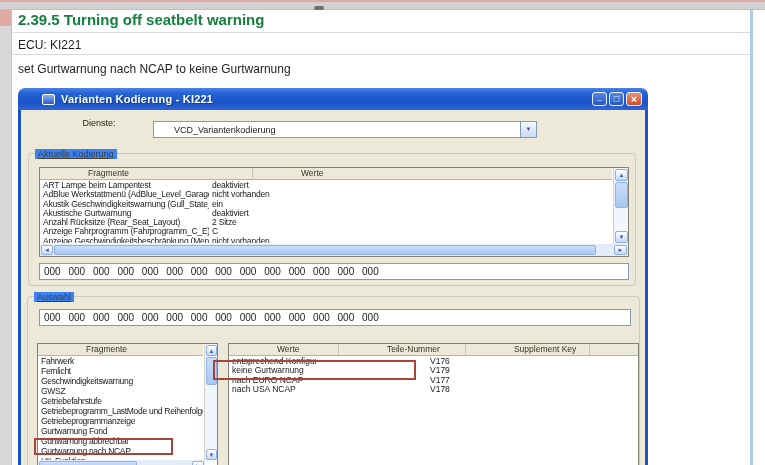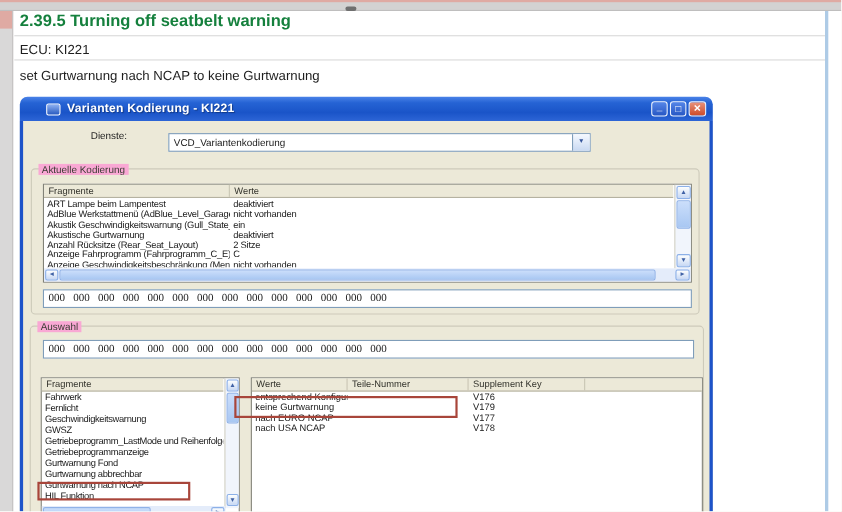--- a/index.html
+++ b/index.html
@@ -40,54 +40,54 @@
   .btn-max span { display:block; font-size:9px; line-height:12px; }
   .btn-close { width:16px; background:linear-gradient(#e8937c,#cd4a28); }
   .btn-close span { display:block; font-size:11px; font-weight:bold; line-height:12px; }
 
   .dialog-body { position:absolute; left:0; top:22px; width:630px; height:355px; background:#ece9d8;
                  border-left:3px solid #1d53c9; border-right:3px solid #1d53c9; }
 
   .dienste-label { position:absolute; left:39px; top:8px; width:78px; font-size:9px; color:#1e1e1e; text-align:center; }
   .combo { position:absolute; left:132px; top:11px; width:384px; height:17px; background:#ffffff;
            border:1px solid #7f9db9; display:flex; align-items:center; }
-  .combo-text { font-size:9px; color:#1a1a1a; padding-left:4px; white-space:nowrap; }
+  .combo-text { font-size:9px; color:#1a1a1a; padding-left:20px; white-space:nowrap; }
   .combo-btn { margin-left:auto; width:16px; height:15px; border-left:1px solid #7f9db9;
                background:linear-gradient(#f5f9ff,#c9d9f2); text-align:center; font-size:6px; color:#33549a; line-height:15px; }
 
   .groupbox { position:absolute; border:1px solid #cdcaba; border-radius:4px; }
-  .group-legend { position:absolute; top:-5px; left:6px; background:#f9a8d4; font-size:9px; color:#3c3c34;
-                  padding:0 3px; white-space:nowrap; }
+  .group-legend { position:absolute; top:-5px; left:6px; background:#3b82f6; font-size:9px; color:#3c3c34;
+                  padding:0 3px; white-space:nowrap;text-decoration:underline; }
   .g1 { left:7px; top:43px; width:608px; height:133px; }
   .g2 { left:6px; top:186px; width:613px; height:200px; }
 
   .sunken { background:#ffffff; border:1px solid #828277; }
 
   
   .tbl1 { position:absolute; left:10px; top:13px; width:590px; height:90px; }
   .t-head { position:absolute; left:0; top:0; height:12px; display:flex; background:#ece9d8;
             border-bottom:1px solid #b5b2a1; font-size:8.5px; color:#33332c; }
-  .t-head .hc { padding-left:4px; line-height:11px; white-space:nowrap; overflow:hidden; border-right:1px solid #c9c6b4; }
+  .t-head .hc { padding-left:4px; line-height:11px; white-space:nowrap; overflow:hidden; border-right:1px solid #c9c6b4;margin-left:44px; }
   .tbl1 .t-head { right:16px; }
   .tbl1 .hc1 { width:169px; }
   .tbl1 .hc2 { flex:1; border-right:none; }
   .t-rows { position:absolute; left:0; top:13px; overflow:hidden; }
   .tbl1 .t-rows { right:16px; bottom:13px; }
   .t-row { display:flex; height:9.3px; font-size:8.5px; line-height:9.3px; color:#1a1a1a; white-space:nowrap; }
   .tbl1 .c1 { width:169px; padding-left:3px; overflow:hidden; letter-spacing:-0.2px; }
   .tbl1 .c2 { flex:1; padding-left:3px; overflow:hidden; letter-spacing:-0.2px; }
 
   .vscroll { position:absolute; background:#f1f5fc; border-left:1px solid #d5d2c4; }
   .hscroll { position:absolute; background:#e4ecfa; }
   .sbtn { position:absolute; background:linear-gradient(#fdfefe,#c7d8f4); border:1px solid #8cb0e8;
           border-radius:2px; color:#3f61a5; text-align:center; font-size:6px; }
   .sthumb { position:absolute; background:linear-gradient(#cbdefb,#a8c7f2); border:1px solid #90b2e8; border-radius:2px; }
 
   .coding-field { position:absolute; height:17px; background:#ffffff; border:1px solid #7f9db9;
-                  font-family:Liberation Serif, serif; font-size:10px; word-spacing:5px;
+                  font-family:Liberation Sans, sans-serif; font-size:10px; word-spacing:5px;
                   line-height:15px; padding-left:4px; color:#222222; white-space:nowrap; overflow:hidden; }
 
   .lst { position:absolute; left:9px; top:46px; width:181px; height:130px; }
   .lst .t-head { right:14px; }
   .lst .hc1 { flex:1; border-right:none; }
   .l-items { position:absolute; left:0; top:12px; right:14px; bottom:0; overflow:hidden; }
   .l-item { height:10px; line-height:10px; font-size:8.5px; letter-spacing:-0.3px; color:#1a1a1a;
             padding-left:3px; white-space:nowrap; overflow:hidden; }
 
   .rtbl { position:absolute; left:200px; top:46px; width:411px; height:130px; }
@@ -207,20 +207,21 @@
 
         <div class="lst sunken">
           <div class="t-head">
             <div class="hc hc1">Fragmente</div>
           </div>
           <div class="l-items">
             <div class="l-item">Fahrwerk</div>
             <div class="l-item">Fernlicht</div>
             <div class="l-item">Geschwindigkeitswarnung</div>
             <div class="l-item">GWSZ</div>
+            <div class="l-item">Getriebefahrstufe</div>
             <div class="l-item">Getriebeprogramm_LastMode und Reihenfolge (Shif</div>
             <div class="l-item">Getriebeprogrammanzeige</div>
             <div class="l-item">Gurtwarnung Fond</div>
             <div class="l-item">Gurtwarnung abbrechbar</div>
             <div class="l-item">Gurtwarnung nach NCAP</div>
             <div class="l-item">HIL Funktion</div>
           </div>
           <div class="vscroll" style="right:0; top:0; width:13px; height:118px;">
             <div class="sbtn" style="left:1px; top:1px; width:11px; height:11px; line-height:10px;">▲</div>
             <div class="sthumb" style="left:1px; top:13px; width:11px; height:28px;"></div>

